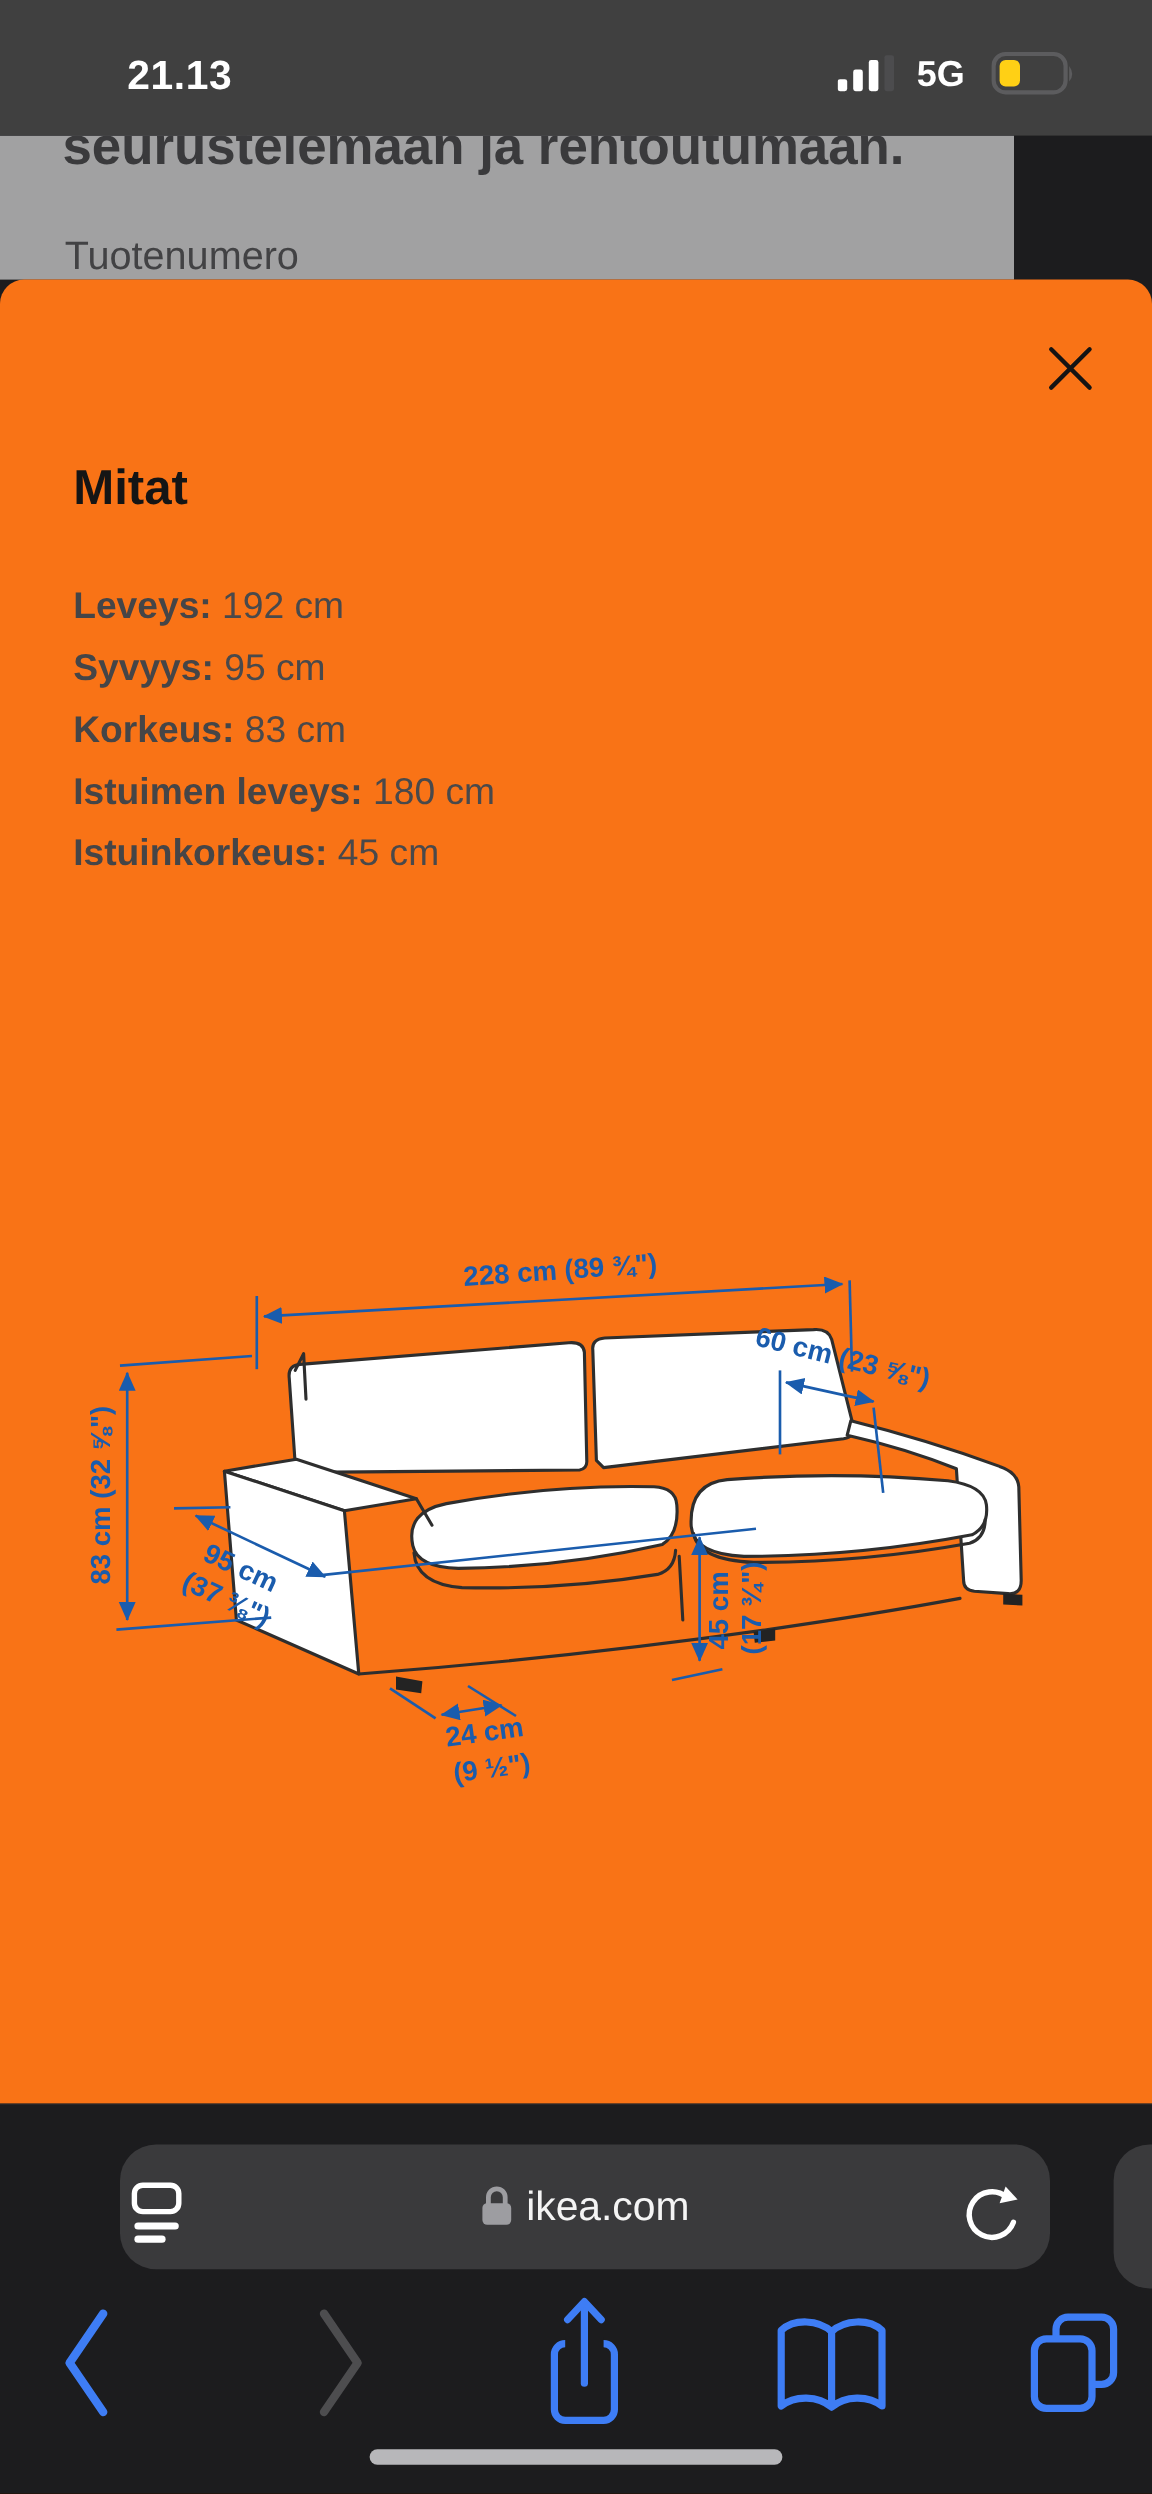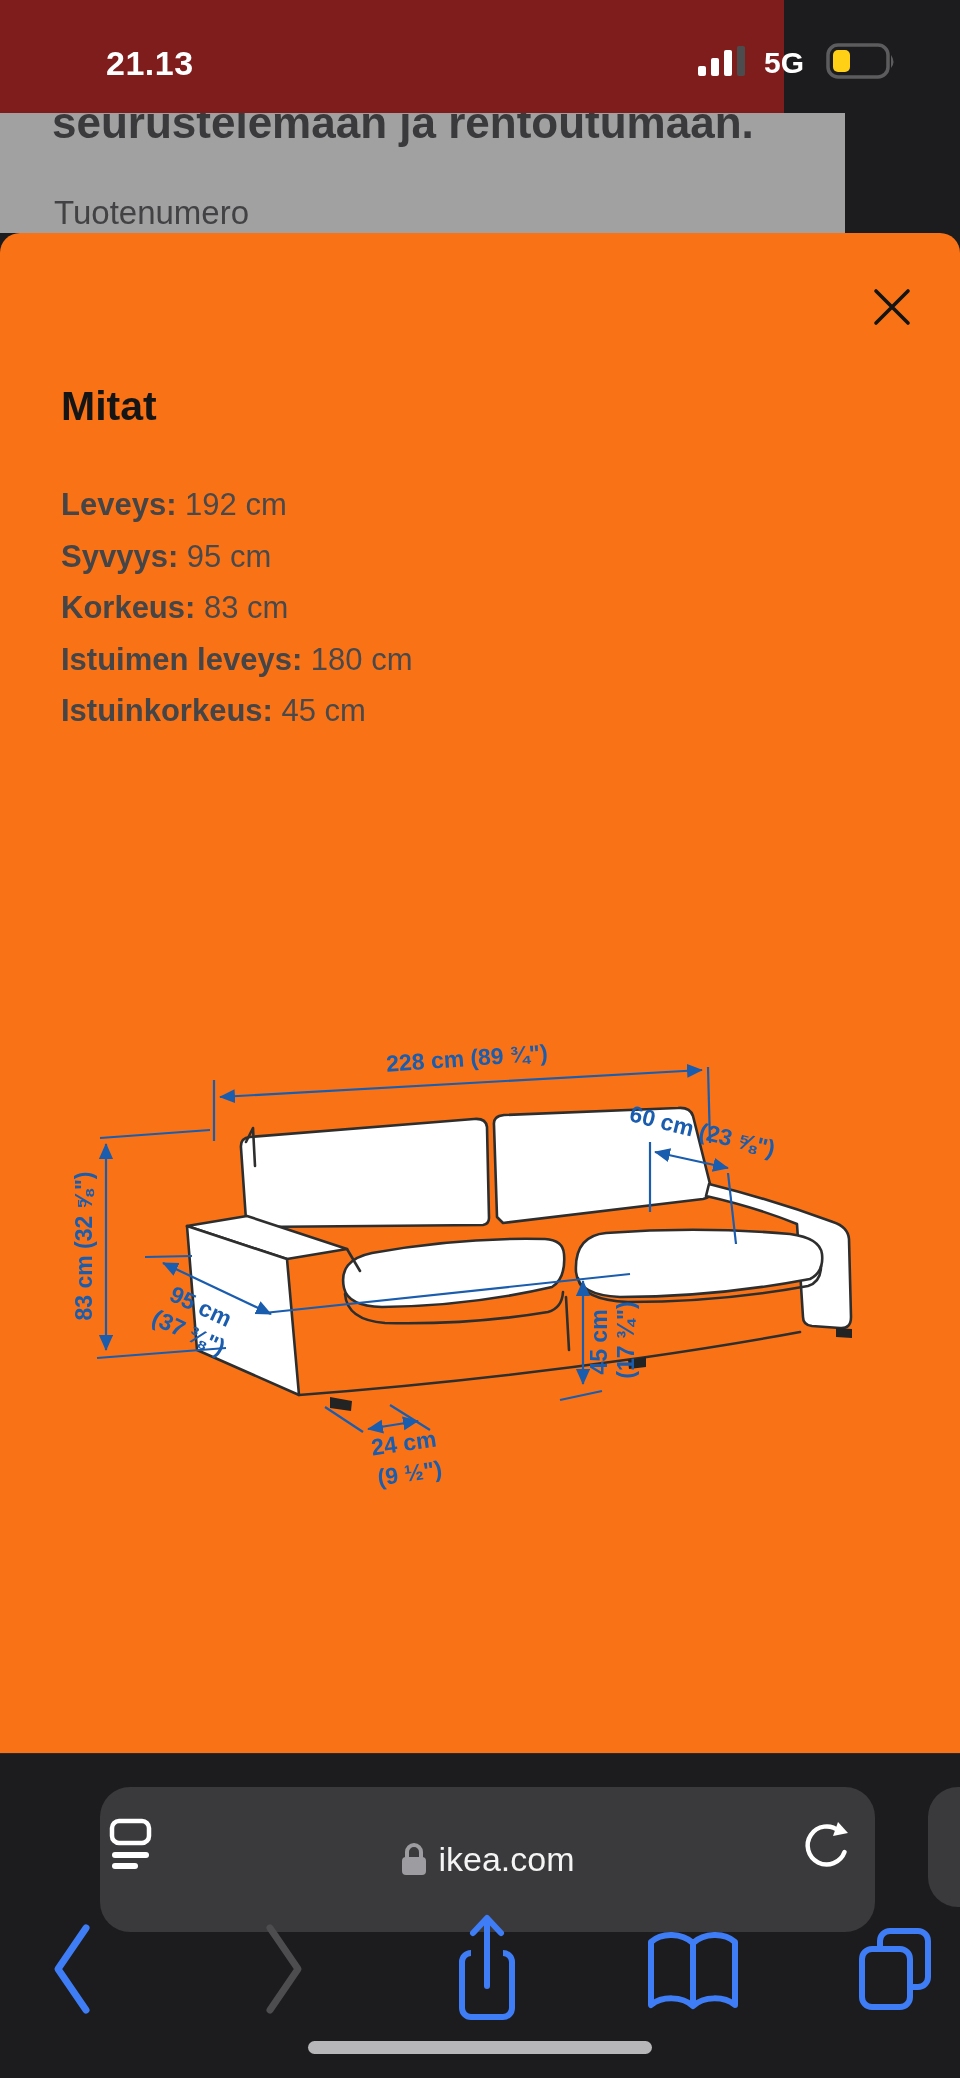--- a/index.html
+++ b/index.html
@@ -2,39 +2,39 @@
 <html><head>
 <meta charset="utf-8">
 <style>
   html,body{margin:0;padding:0;background:#000;}
   *{box-sizing:border-box;}
   .screen{
     position:relative;width:960px;height:2078px;overflow:hidden;
     background:#1c1c1e;font-family:"Liberation Sans","DejaVu Sans",sans-serif;
   }
   
-  .status-bar{position:absolute;left:0;top:0;width:784px;height:113px;background:#7f1d1d;z-index:6;}
+  .status-bar{position:absolute;left:0;top:0;width:960px;height:113px;background:#404040;z-index:6;}
   .status-time{position:absolute;left:106px;top:44px;font-size:34px;font-weight:600;color:#fff;letter-spacing:.5px;}
   .status-right{position:absolute;left:698px;top:40px;width:230px;height:48px;}
   .net-label{position:absolute;left:66px;top:6px;font-size:30px;font-weight:700;color:#fff;}
   
   .page-dim{position:absolute;left:0;top:113px;width:845px;height:120px;background:#a1a1a2;overflow:hidden;z-index:1;}
   .dim-headline{position:absolute;left:52px;top:-22px;font-size:44px;line-height:64px;font-weight:700;color:#3a3a3c;white-space:nowrap;}
   .dim-prodnum{position:absolute;left:54px;top:81px;font-size:33px;color:#424244;}
   
   .sheet{position:absolute;left:0;top:233px;width:960px;height:1522px;background:#f97316;border-radius:20px 20px 0 0;z-index:3;}
   .close-btn{position:absolute;left:866px;top:48px;width:52px;height:52px;background:none;border:none;padding:6px;cursor:pointer;}
   .sheet-title{position:absolute;left:61px;top:150px;font-size:41px;font-weight:700;color:#151515;margin:0;}
   .dims{position:absolute;left:61px;top:246px;font-size:31px;line-height:51.6px;color:#49494b;}
   .dims .lbl{font-weight:700;color:#454547;margin-top:22px;}
   .diagram{position:absolute;left:0;top:787px;width:960px;height:580px;}
   .dim-text{font-family:"Liberation Sans","DejaVu Sans",sans-serif;font-weight:700;font-size:23px;}
   
   .toolbar{position:absolute;left:0;top:1753px;width:960px;height:325px;background:#1c1c1e;border-top:1px solid #2a2a2c;z-index:5;}
-  .url-pill{position:absolute;left:100px;top:33px;width:775px;height:145px;border-radius:30px;background:#3a3a3c;border:none;padding:0;cursor:pointer;}
+  .url-pill{position:absolute;left:100px;top:33px;width:775px;height:104px;border-radius:30px;background:#3a3a3c;border:none;padding:0;cursor:pointer;}
   .tab-stub{position:absolute;left:928px;top:33px;width:80px;height:120px;border-radius:30px;background:#3a3a3c;}
   .url-center{position:absolute;left:0;top:0;width:100%;height:100%;display:flex;align-items:center;justify-content:center;}
   .url-text{font-size:34px;color:#f4f4f4;margin-left:10px;}
   .reader-wrap{position:absolute;left:8px;top:22px;}
   .reload-wrap{position:absolute;right:24px;top:34px;}
   .nav-icons{position:absolute;left:0;top:150px;}
   .home-indicator{position:absolute;left:308px;top:287px;width:344px;height:13px;border-radius:7px;background:#b7b7ba;}
 </style>
 </head>
 <body>

